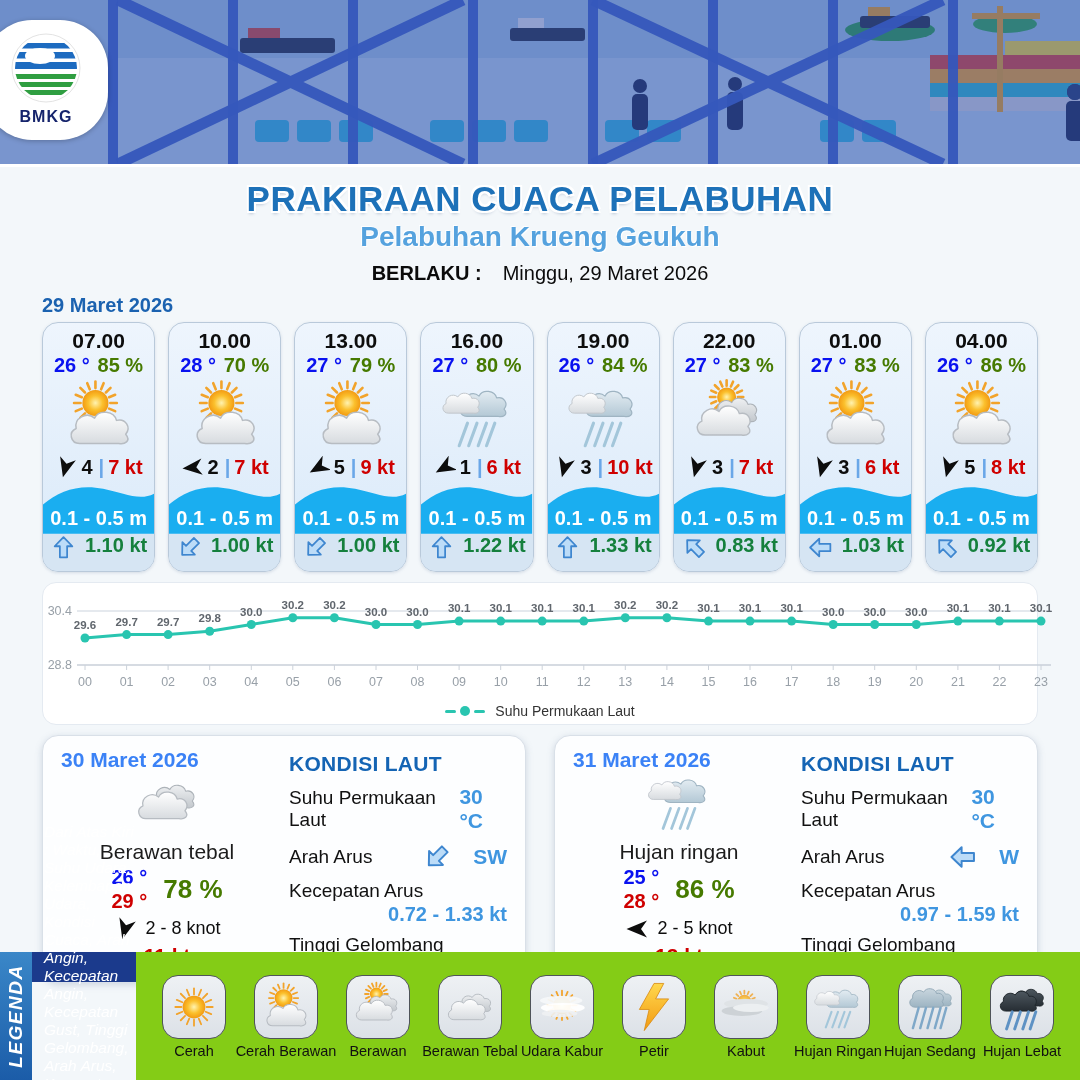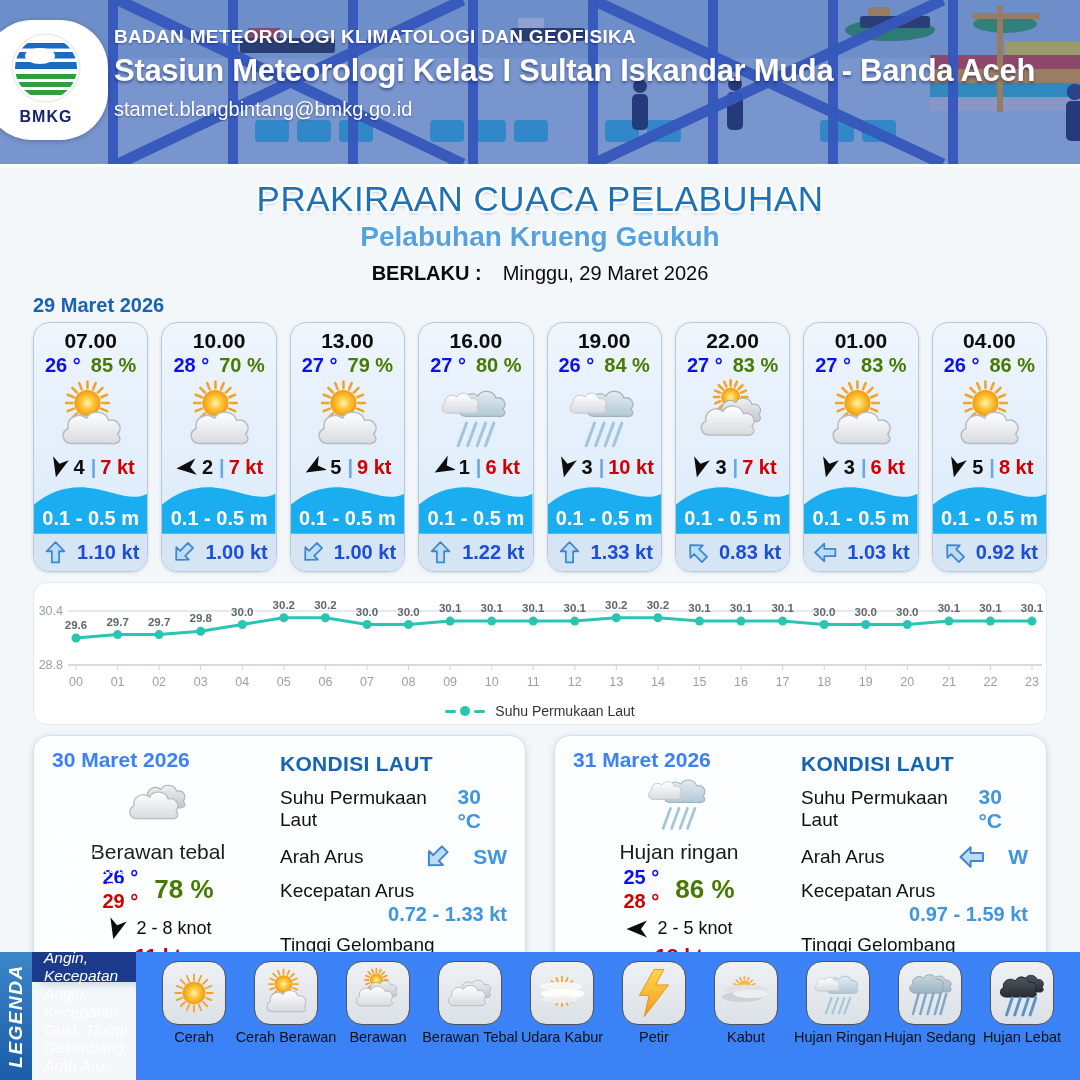--- a/index.html
+++ b/index.html
@@ -10,49 +10,49 @@
   .hdr{position:relative;height:164px;overflow:hidden;border-bottom:3px solid #ffffff}
   .hdr-svg{position:absolute;inset:0;width:100%;height:100%}
   .hdr-text{position:absolute;left:114px;top:26px;color:#fff}
   .hdr-agency{font-size:19px;font-weight:bold;letter-spacing:.3px;text-shadow:0 1px 2px rgba(10,20,80,.45)}
   .hdr-station{font-size:31px;font-weight:bold;margin-top:5px;letter-spacing:-.3px;text-shadow:0 2px 3px rgba(10,20,80,.5)}
   .hdr-email{font-size:20px;margin-top:9px;text-shadow:0 1px 2px rgba(10,20,80,.45)}
   .logo-blob{position:absolute;left:-16px;top:20px;width:124px;height:120px;background:#fff;border-radius:48px;
     box-shadow:0 1px 5px rgba(0,0,0,.25);display:flex;align-items:center;justify-content:center}
 
   
-  .main-title{margin-top:12px;text-align:center;font-size:35px;font-weight:normal;color:#1d71b8;letter-spacing:.5px;
+  .main-title{margin-top:12px;text-align:center;font-size:35px;font-weight:bold;color:#1d71b8;letter-spacing:.5px;
     text-shadow:-2px -2px 0 #fff,2px -2px 0 #fff,-2px 2px 0 #fff,2px 2px 0 #fff,0 3px 3px rgba(40,70,120,.25)}
   .main-sub{text-align:center;font-size:28px;font-weight:bold;color:#55a2de;margin-top:2px;
     text-shadow:-1px -1px 0 #fff,1px 1px 0 #fff}
   .validity{display:flex;justify-content:center;gap:95px;margin-top:9px;font-size:20px;color:#0b0b0b}
   .v-group{display:flex;gap:21px;align-items:baseline}
   .v-label{font-weight:bold}
 
-  .section{padding:0 33px}
+  .section{padding:0 42px}
   .date-label{font-size:20px;font-weight:bold;color:#1b62b0;margin:9px 0 5px}
 
   
   .cards-row{display:flex;gap:13px}
   .fcard{flex:1;height:248px;display:flex;flex-direction:column;border-radius:16px;border:1px solid #b9c9da;
     background:linear-gradient(180deg,#eef5fd,#d9e9f9);overflow:hidden;box-shadow:0 1px 3px rgba(120,140,170,.25)}
   .fc-time{margin-top:6px;height:26px;text-align:center;font-size:21px;font-weight:bold;color:#0d0d0d}
   .fc-row{display:flex;justify-content:space-between;padding:0 11px;font-size:20px;font-weight:bold;height:24px}
   .fc-temp{color:#0911f0}
   .fc-hum{color:#467a00}
   .fc-icon{flex:1;display:flex;align-items:center;justify-content:center}
   .fc-wind{display:flex;align-items:center;justify-content:center;gap:4px;font-size:20px;font-weight:bold;height:28px;color:#0d0d0d}
   .fc-warrow svg{width:23px;height:23px;display:block}
   .fc-div{color:#6aa7e8;margin-left:2px}
   .fc-ws{color:#cf0000}
   .fc-wave{margin-top:auto;position:relative;height:54px}
   .fc-wave svg{position:absolute;inset:0;width:100%;height:100%}
   .fc-wavetext{position:absolute;bottom:4px;left:0;right:0;text-align:center;color:#fff;font-size:20px;font-weight:bold}
-  .fc-cur{height:38px;background:#d6e5f3;display:flex;align-items:center;justify-content:center;gap:8px;
-    font-size:20px;font-weight:bold;color:#1d4ed8}
+  .fc-cur{height:38px;background:#d6e5f3;display:flex;justify-content:center;gap:8px;
+    font-size:20px;font-weight:bold;color:#15803d}
   .fc-carrow svg{width:27px;height:27px;display:block}
 
   
   .chart-panel{background:#fff;border:1px solid #e4eaf1;border-radius:14px;margin-top:10px;padding:2px 0 0}
   #sst-chart{display:block;width:1014px;height:116px}
   .cval{font-family:"Liberation Sans",sans-serif;font-size:11.5px;font-weight:bold;fill:#60666d}
   .cx{font-family:"Liberation Sans",sans-serif;font-size:12.5px;fill:#98a0a8}
   .ctick{font-family:"Liberation Sans",sans-serif;font-size:12.5px;fill:#98a0a8}
   .chart-legend{display:flex;align-items:center;justify-content:center;gap:4px;font-size:14px;color:#333;padding:2px 0 5px}
   .clm-line{width:11px;height:3px;background:#29c5b0;border-radius:2px}
@@ -86,21 +86,21 @@
   .dc-wavebox{position:relative;align-self:flex-end;width:172px;height:52px;margin-top:-4px}
   .dc-wavebox svg{position:absolute;inset:0;width:100%;height:100%}
   .dc-wavetext{position:absolute;bottom:4px;left:0;right:0;text-align:center;color:#fff;font-weight:bold;font-size:20px}
 
   
   .legend-footer{position:absolute;left:0;right:0;bottom:0;height:128px;display:flex}
   .lg-ribbon{width:32px;background:linear-gradient(180deg,#3a87c8,#1b5ca8);display:flex;align-items:center;justify-content:center}
   .lg-ribbon span{transform:rotate(-90deg);white-space:nowrap;color:#fff;font-weight:bold;font-style:italic;font-size:19px;letter-spacing:1.5px}
   .lg-body{flex:1;display:flex;flex-direction:row}
   .lg-note{height:30px;background:#1b3a8c;color:#fff;font-style:italic;font-size:15.5px;display:flex;align-items:center;padding-left:12px}
-  .lg-items{flex:1;background:#3b82f6;display:flex;justify-content:space-between;padding:9px 12px 2px}
+  .lg-items{flex:1;background:#84cc16;display:flex;justify-content:space-between;padding:23px 12px 2px}
   .lg-item{display:flex;flex-direction:column;align-items:center;width:92px}
   .lg-box{width:62px;height:62px;border:1.6px solid #4f5459;border-radius:16px;display:flex;align-items:center;justify-content:center;
     background:linear-gradient(180deg,#eef1f4,#dce1e7)}
   .lg-label{font-size:14.5px;color:#111;margin-top:4px;white-space:nowrap}
 </style>
 </head>
 <body>
 
 <svg width="0" height="0" style="position:absolute">
   <defs>
@@ -212,25 +212,20 @@
           <rect x="8" y="13" width="68" height="5.5" fill="#1d6bc0"></rect>
           <rect x="8" y="22" width="68" height="6.5" fill="#1d6bc0"></rect>
           <rect x="8" y="32" width="68" height="7" fill="#1d6bc0"></rect>
           <ellipse cx="36" cy="26" rx="15" ry="8" fill="#ffffff"></ellipse>
           <rect x="8" y="44" width="68" height="5" fill="#2f9e41"></rect>
           <rect x="8" y="52" width="68" height="5" fill="#2f9e41"></rect>
           <rect x="8" y="60" width="68" height="5" fill="#2f9e41"></rect>
         </g>
         <text x="42" y="92" text-anchor="middle" font-family="Liberation Sans, sans-serif" font-size="16" font-weight="bold" fill="#16246c" letter-spacing="1">BMKG</text>
       </svg>
-    </div>
-    <div class="hdr-text">
-      <div class="hdr-agency">BADAN METEOROLOGI KLIMATOLOGI DAN GEOFISIKA</div>
-      <div class="hdr-station">Stasiun Meteorologi Kelas I Sultan Iskandar Muda - Banda Aceh</div>
-      <div class="hdr-email">stamet.blangbintang@bmkg.go.id</div>
     </div>
   </header>
 
   <div class="main-title">PRAKIRAAN CUACA PELABUHAN</div>
   <div class="main-sub">Pelabuhan Krueng Geukuh</div>
   <div class="validity">
     <div class="v-group">
       <span class="v-label">BERLAKU :</span>
       <span>Minggu, 29 Maret 2026</span>
     </div>

